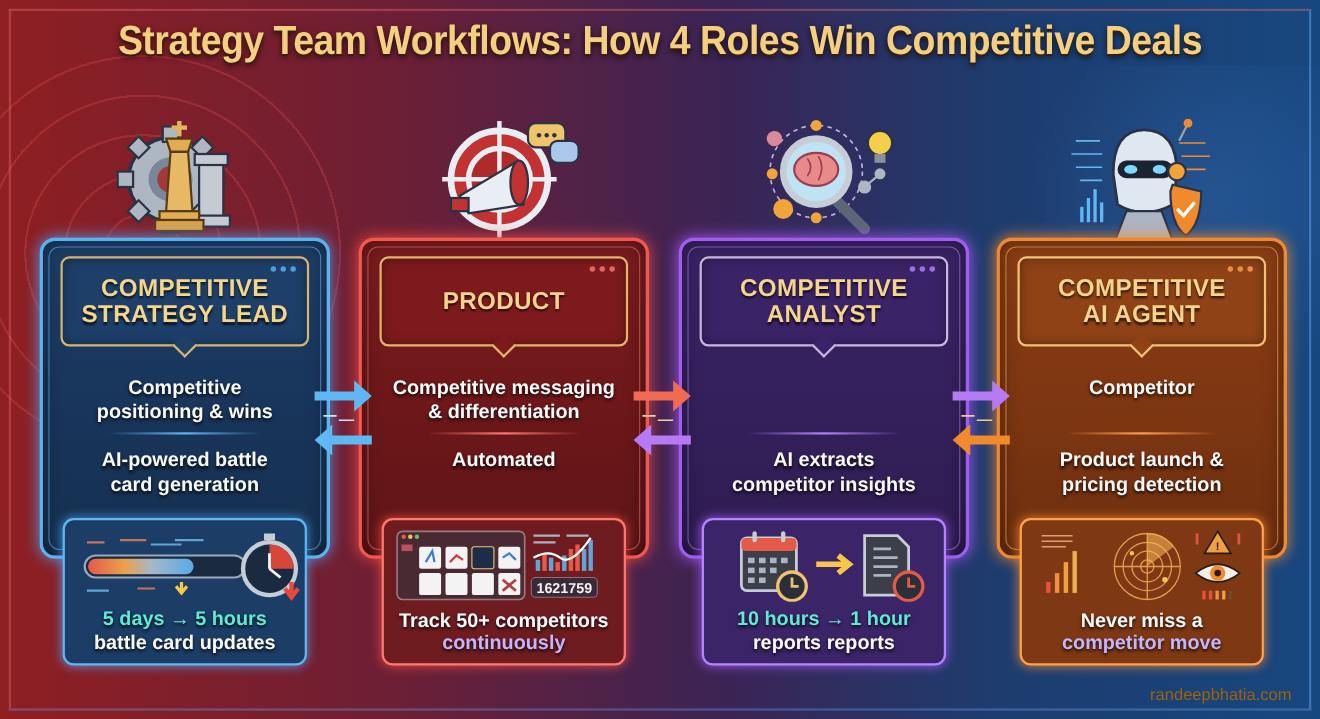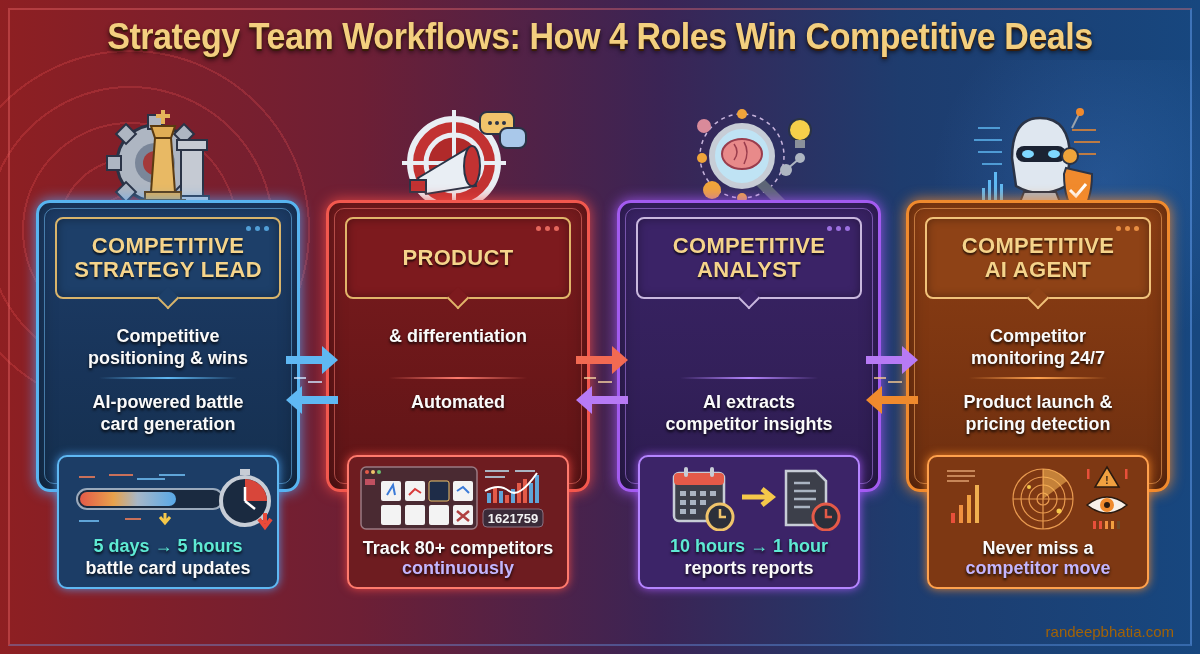--- a/index.html
+++ b/index.html
@@ -33,21 +33,21 @@
     position: absolute; top: 16px; left: 0; width: 100%;
     text-align: center;
     font-family: "Liberation Sans", sans-serif;
     font-weight: bold; font-size: 37px;
     letter-spacing: -0.5px;
     color: #f3cf7f;
     text-shadow: 0 2px 0 #3a1d07, 0 3px 6px rgba(0,0,0,0.7);
     transform: scaleX(0.92);
   }
   .card {
-    position: absolute; top: 200px; width: 264px; height: 292px;
+    position: absolute; top: 216px; width: 264px; height: 292px;
     border-radius: 14px;
     border: 3px solid var(--edge);
     box-shadow: 0 0 14px var(--glow), inset 0 0 18px rgba(0,0,0,0.4);
     background: var(--bg);
   }
   .card::before {
     content: ""; position: absolute; inset: 5px;
     border: 1.5px solid var(--inner);
     border-radius: 10px;
     pointer-events: none;
@@ -282,20 +282,21 @@
 <div class="card card-2">
   <div class="card-header">
     <div class="hdr-dots">
         <span></span>
         <span></span>
         <span></span>
       </div>
     <div class="role-title">PRODUCT</div>
   </div>
   <div class="desc desc-1">
+    <div>Competitive messaging</div>
     <div>&amp; differentiation</div>
   </div>
   <div class="divider"></div>
   <div class="desc desc-2">
     <div>Automated</div>
   </div>
   <div class="panel">
     <svg class="panel-art" viewBox="0 0 208 66">
       <rect x="2" y="2" width="116" height="62" rx="5" fill="#4a2a32" stroke="#9a7a82" stroke-width="1.5"></rect>
       <circle cx="8" cy="7" r="2" fill="#e45a48"></circle>
@@ -329,21 +330,21 @@
         <rect x="152" y="24" width="4" height="14" fill="#5fa5d8"></rect>
           <rect x="158" y="18" width="4" height="20" fill="#e45a48"></rect>
         <rect x="164" y="14" width="4" height="24" fill="#e45a48"></rect>
           <rect x="170" y="18" width="4" height="20" fill="#5fa5d8"></rect>
         <rect x="176" y="10" width="4" height="28" fill="#5fa5d8"></rect>
       </g>
       <path d="M126 26 Q140 18 150 26 T178 8" stroke="#fff" stroke-width="2" fill="none"></path>
       <rect x="124" y="44" width="60" height="18" rx="4" fill="#3a2a38" stroke="#8a7080"></rect>
       <text x="154" y="58" text-anchor="middle" font-family="Liberation Sans, sans-serif" font-size="13" font-weight="bold" fill="#f2f2f2">1621759</text>
     </svg>
-    <div class="metric-sub two">Track 80+ competitors</div>
+    <div class="metric-sub two">Track 50+ competitors</div>
     <div class="metric-sub two2">continuously</div>
   </div>
 </div>
 
 <div class="card card-3">
   <div class="card-header">
     <div class="hdr-dots">
         <span></span>
         <span></span>
         <span></span>
@@ -396,21 +397,20 @@
     <div class="hdr-dots">
         <span></span>
         <span></span>
         <span></span>
       </div>
     <div class="role-title">COMPETITIVE</div>
     <div class="role-title">AI AGENT</div>
   </div>
   <div class="desc desc-1">
     <div>Competitor</div>
-    <div>monitoring 24/7</div>
   </div>
   <div class="divider"></div>
   <div class="desc desc-2">
     <div>Product launch &amp;</div>
     <div>pricing detection</div>
   </div>
   <div class="panel">
     <svg class="panel-art" viewBox="0 0 208 66">
       <g stroke="#e0a070" stroke-width="1.5">
         <line x1="8" y1="6" x2="36" y2="6"></line>

